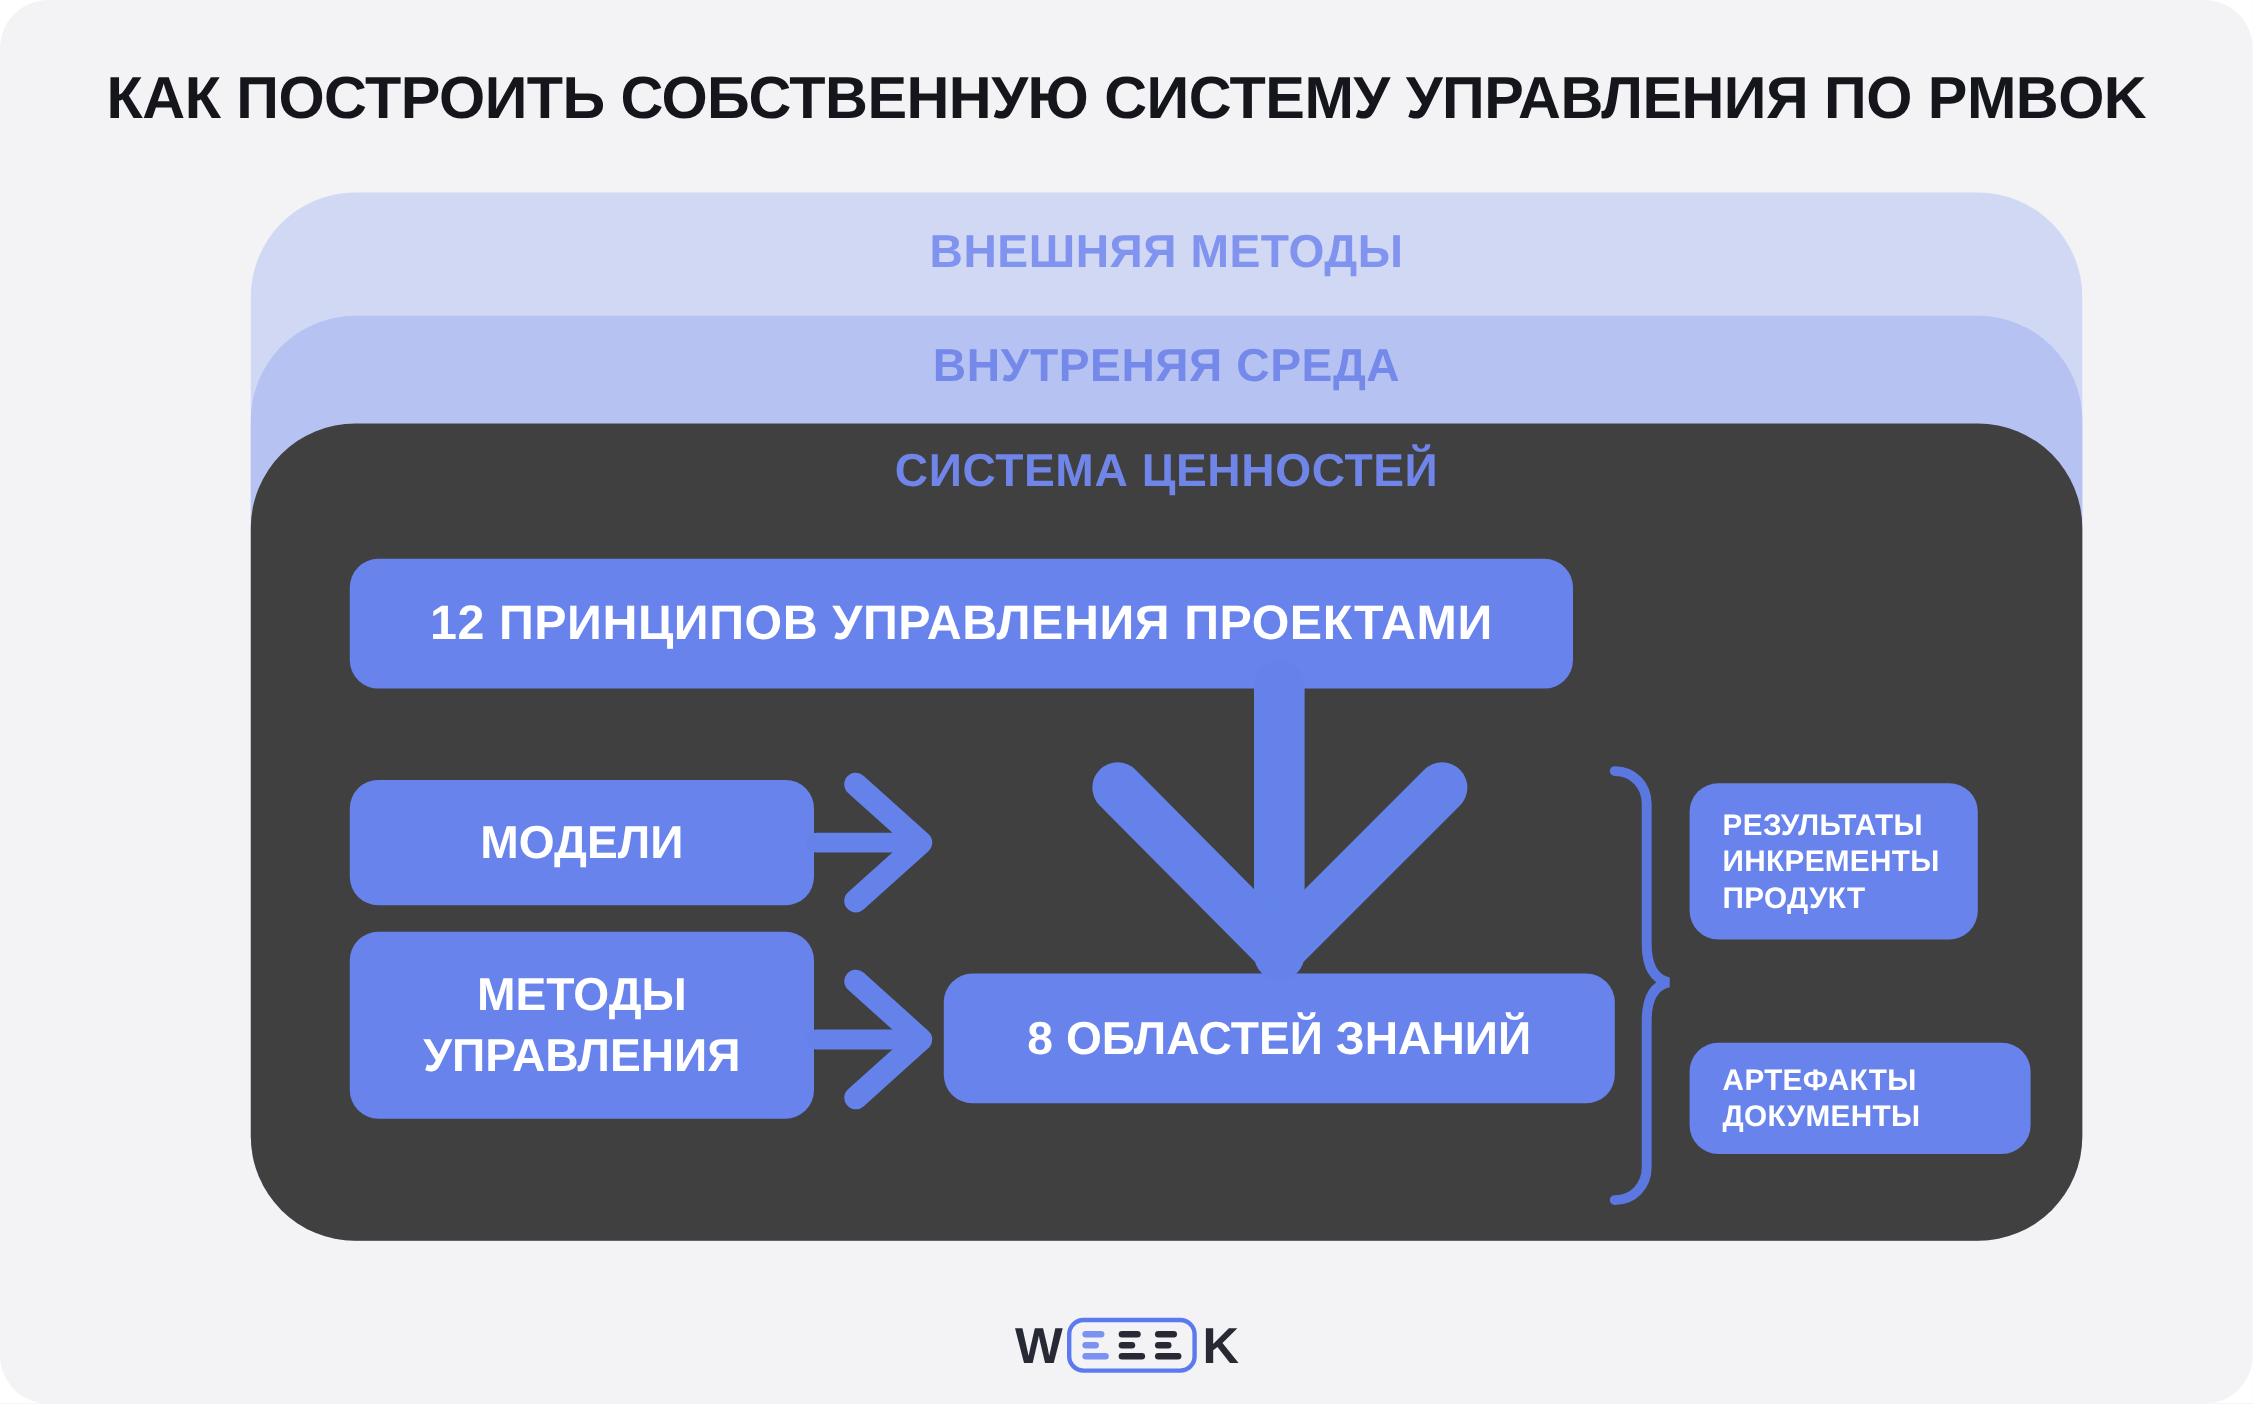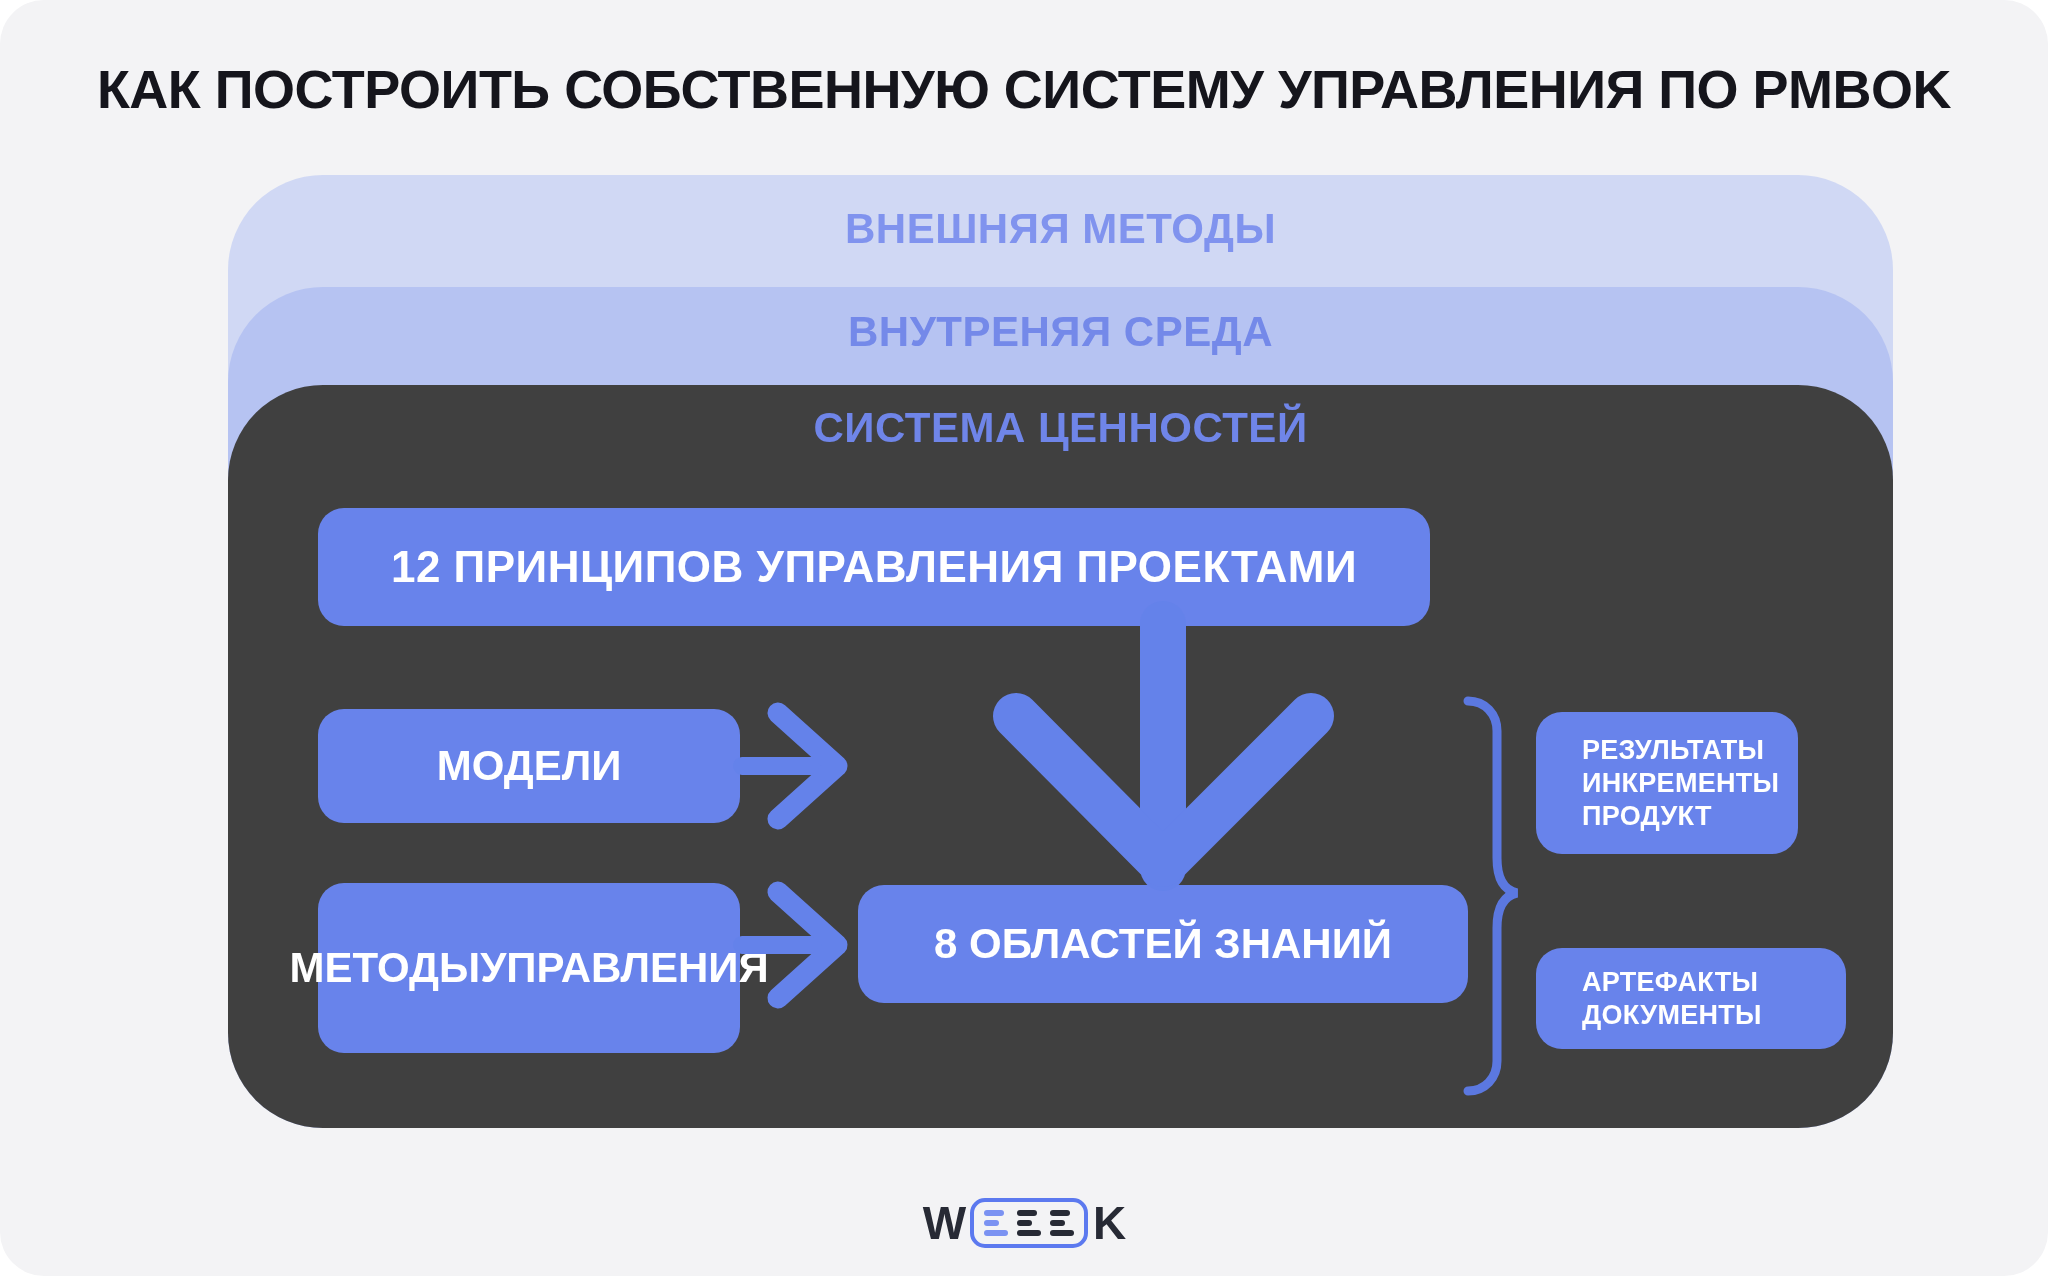--- a/index.html
+++ b/index.html
@@ -28,25 +28,25 @@
 
   
   .box {
     position:absolute; background:#6883EB; border-radius:26px;
     color:#FFFFFF; font-weight:700;
     display:flex; align-items:center; justify-content:center;
     text-align:center;
   }
   .box-principles { left:318px; top:508px; width:1112px; height:118px; font-size:44px; letter-spacing:0.5px; }
   .box-models     { left:318px; top:709px; width:422px;  height:114px; font-size:42px; }
-  .box-methods    { left:318px; top:883px; width:422px;  height:170px; font-size:42px; flex-direction:row; line-height:56px; }
+  .box-methods    { left:318px; top:847px; width:422px;  height:170px; font-size:42px; flex-direction:column; line-height:56px; }
   .box-knowledge  { left:858px; top:885px; width:610px;  height:118px; font-size:42px; }
   .box-side {
     flex-direction:column; align-items:flex-start; justify-content:center;
-    text-align:left; padding-left:46px; box-sizing:border-box;
+    text-align:left; padding-left:30px; box-sizing:border-box;
     font-size:27px; line-height:33px; letter-spacing:0.3px;
   }
   .box-results   { left:1536px; top:712px; width:262px; height:142px; }
   .box-artifacts { left:1536px; top:948px; width:310px; height:101px; }
 
   
   .overlay { position:absolute; left:0; top:0; width:2048px; height:1276px; pointer-events:none; }
   .arrow-stroke  { stroke:#6482EA; fill:none; stroke-linecap:round; stroke-linejoin:round; }
   .brace-stroke  { stroke:#5B78E0; fill:none; stroke-linecap:round; stroke-width:9; }
 

